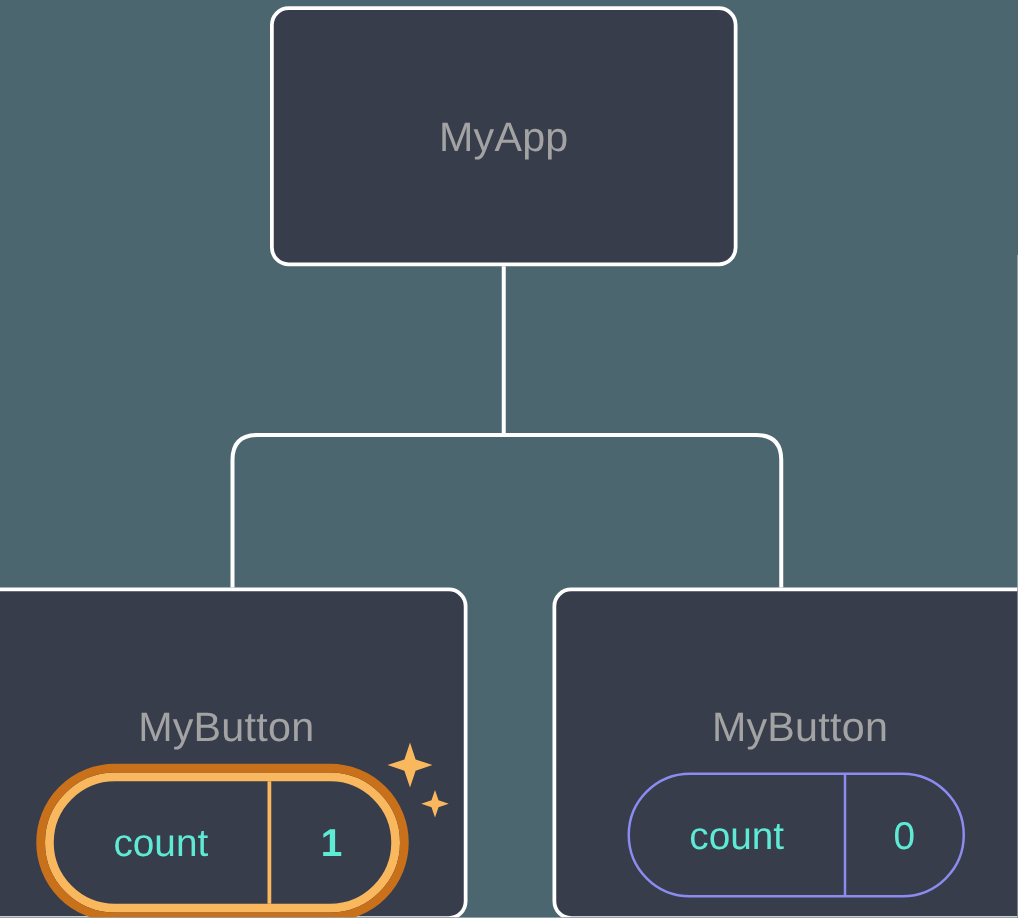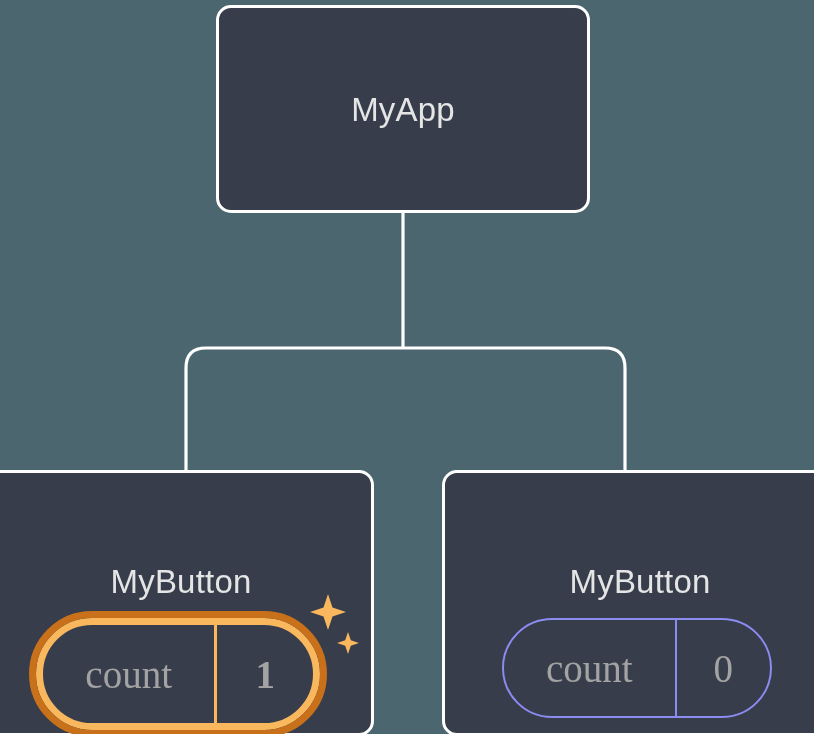--- a/index.html
+++ b/index.html
@@ -53,21 +53,21 @@
     padding-top: 44px;
   }
   #node-child-1 {
     left: 442px;
     top: 470px;
     width: 390px;
     height: 266px;
     padding-top: 44px;
   }
   .node-title {
-    color: #e5e5e5;
+    color: #a3a3a3;
     font-size: 33px;
     font-weight: 400;
     letter-spacing: 0.2px;
     line-height: 1;
     white-space: nowrap;
     text-align: right;
   }
   #node-child-0 .node-title,
   #node-child-1 .node-title {
     margin-left: 6px;
@@ -96,25 +96,24 @@
     border: 7px solid #F9B75E;
     outline: 7px solid #C9711A;
     width: 284px;
     height: 112px;
     border-radius: 56px;
   }
   .pill-key, .pill-val {
     display: flex;
     align-items: center;
     justify-content: center;
-    font-size: 39px;
+    font-size: 31px;
     line-height: 1;
-    color: #a3a3a3;
+    color: #5eead4;
     white-space: nowrap;
-    font-family: Liberation Serif, serif;
   }
   .pill-plain .pill-key { width: 172px; }
   .pill-plain .pill-val {
     width: 94px;
     border-left: 2px solid #8B8BF0;
   }
   .pill-highlight .pill-key { width: 172px; }
   .pill-highlight .pill-val {
     width: 96px;
     border-left: 3px solid #F9B75E;

